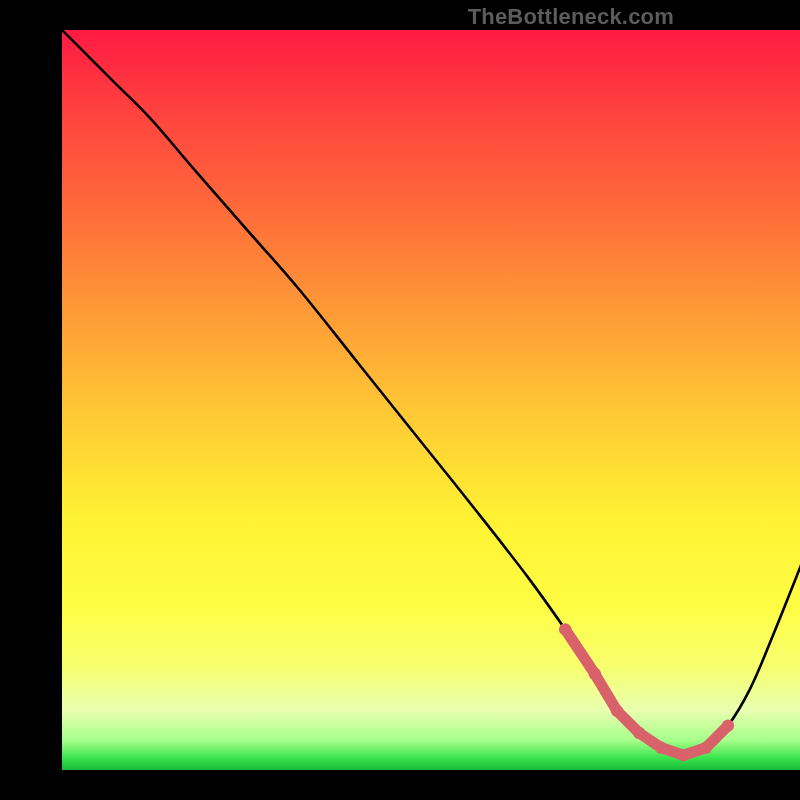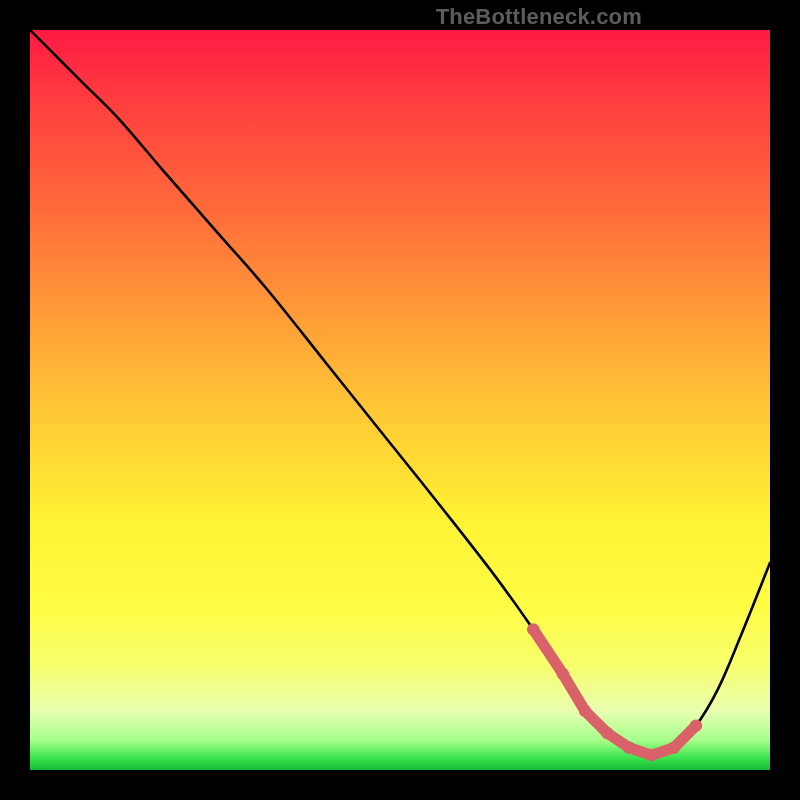--- a/index.html
+++ b/index.html
@@ -2,20 +2,21 @@
 <html><head>
 <meta charset="utf-8">
 <style>
   * { margin: 0; padding: 0; box-sizing: border-box; }
   html, body { width: 800px; height: 800px; overflow: hidden; background: #000; }
   .stage {
     position: relative;
     width: 652px;
     height: 800px;
     background: #000;
+    margin-left: 32px;
   }
   .watermark {
     position: absolute;
     top: 4px;
     right: 10px;
     font-family: Arial, Helvetica, sans-serif;
     font-size: 22px;
     font-weight: 600;
     color: #5c5c5c;
     letter-spacing: 0.2px;

